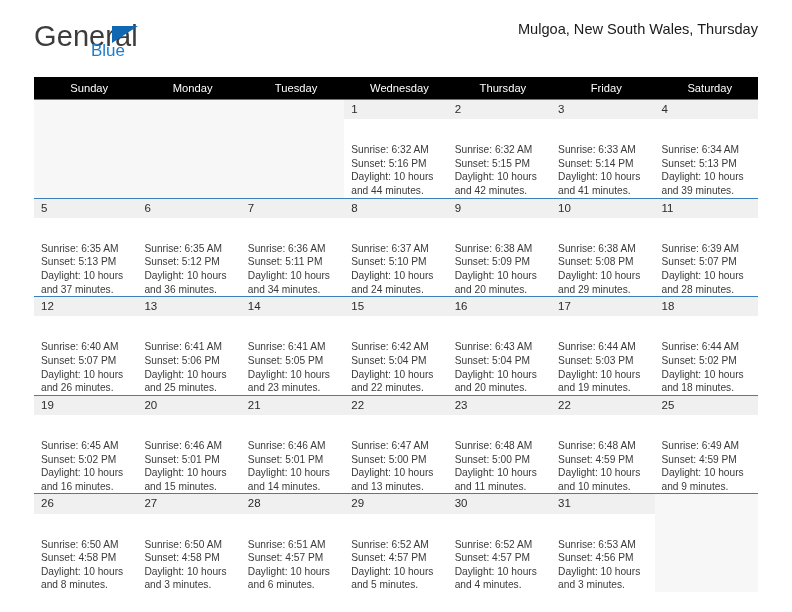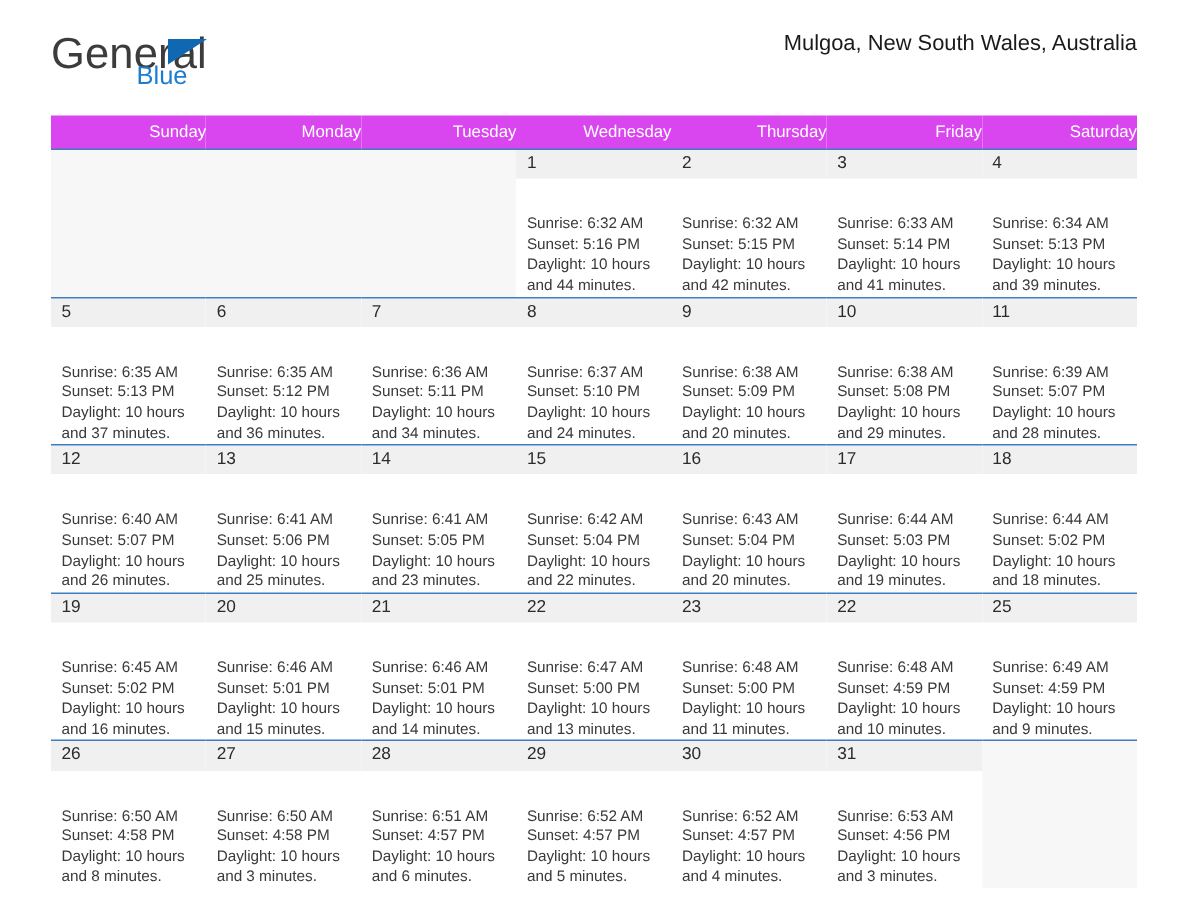--- a/index.html
+++ b/index.html
@@ -83,25 +83,25 @@
   }
 
   
   table.calendar {
     width: 724px;
     border-collapse: collapse;
     table-layout: fixed;
     margin-top: 3px;
   }
   table.calendar th {
-    background: #d946ef;
+    background: #000000;
     color: #ffffff;
     font-size: 11.2px;
     font-weight: normal;
-    text-align: right;
+    text-align: center;
     padding: 5px 0 5px 7px;
     height: 11px;
     border: none;
   }
   table.calendar td {
     vertical-align: top;
     height: 78px;
     padding: 0;
     border: none;
     border-top: 1px solid #ffffff;
@@ -140,21 +140,21 @@
 
   <div class="header">
 
     <div class="brand">
       <span class="brand-general">General</span>
       <span class="brand-tri"></span>
       <span class="brand-blue">Blue</span>
     </div>
 
     <div class="title-block">
-      <div class="cal-subtitle">Mulgoa, New South Wales, Australia</div>
+      <div class="cal-subtitle">Mulgoa, New South Wales, Thursday</div>
     </div>
 
   </div>
 
   <table class="calendar">
     <colgroup>
       <col style="width:14.2857%">
         <col style="width:14.2857%">
         <col style="width:14.2857%">
       <col style="width:14.2857%">

